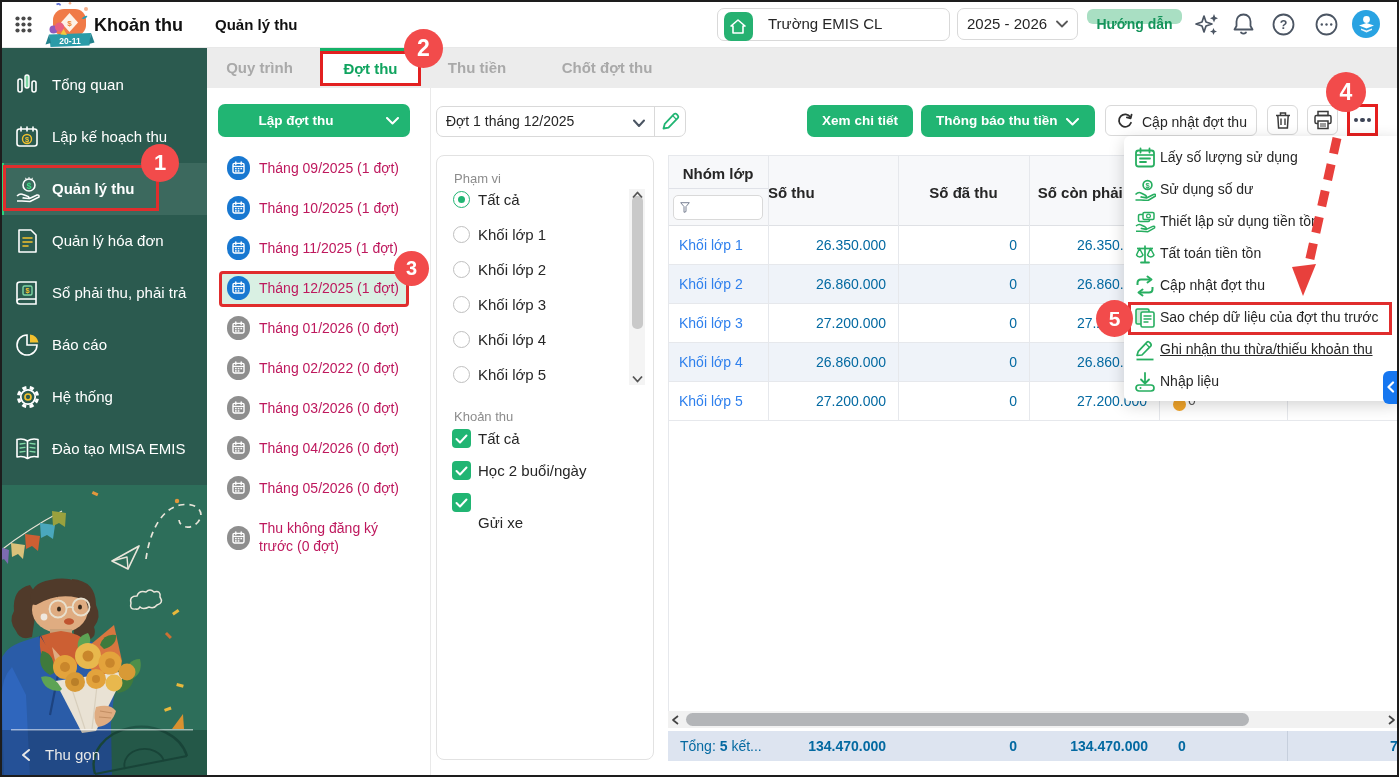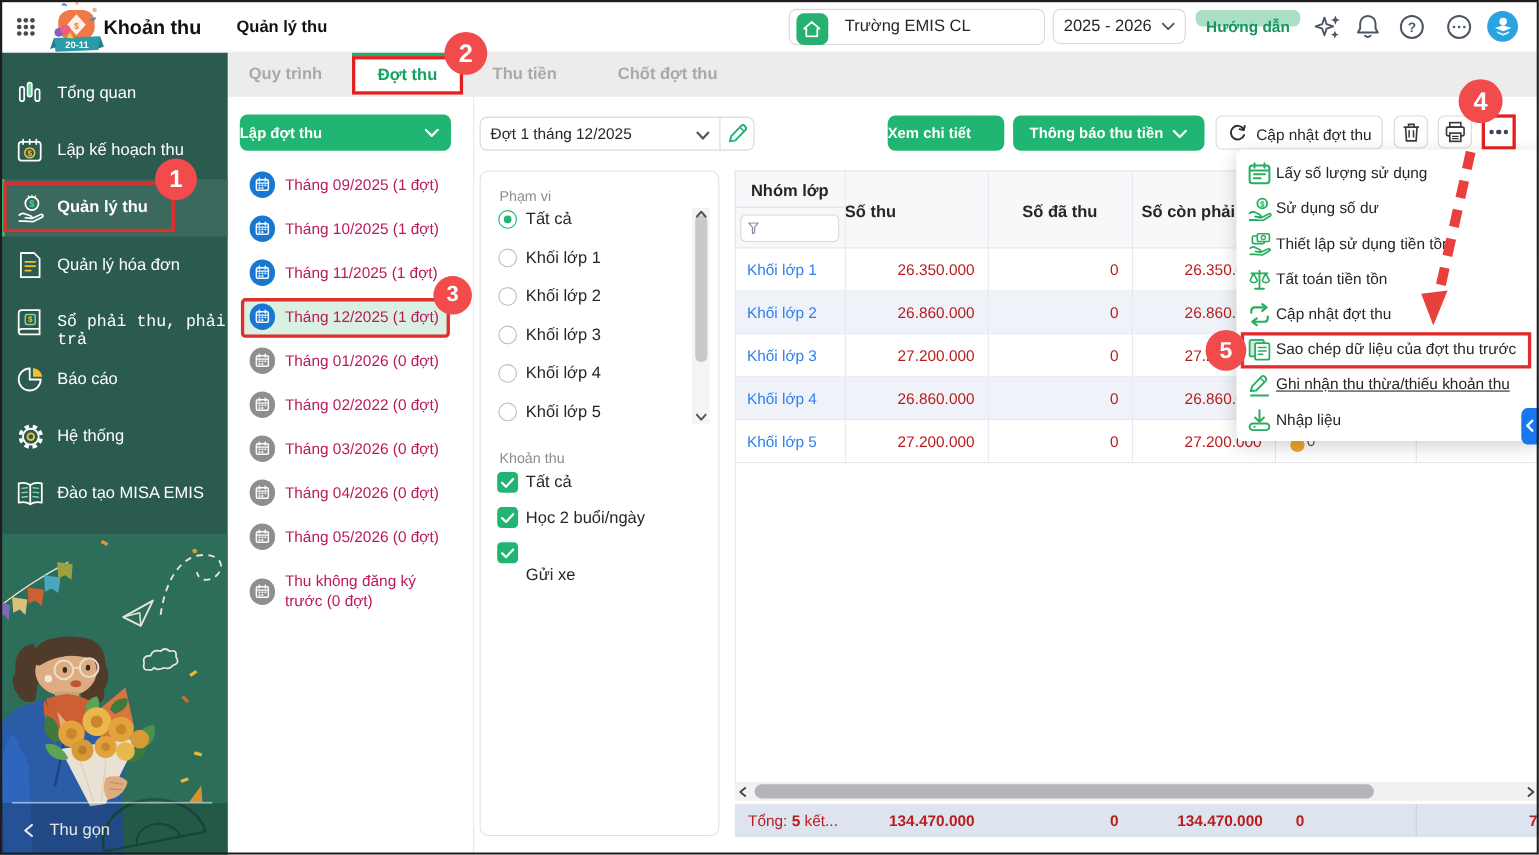--- a/index.html
+++ b/index.html
@@ -26,35 +26,35 @@
   .sitem .txt { position:absolute; left:52px; top:17px; font-size:15px; color:#fff; }
   .sactive { background:#3c695e; }
   .redbox { position:absolute; border:3px solid #e02d2d; }
   .badge { position:absolute; border-radius:50%; background:#f24b4b; color:#fff; font-weight:bold; text-align:center; z-index:60; }
 
   
   #tabbar { left:207px; top:48px; width:1192px; height:40px; background:#ececec; }
   .tab { position:absolute; top:0; height:40px; font-size:15px; font-weight:bold; color:#a9a9a9; line-height:40px; text-align:center; }
 
   
-  .greenbtn { background:#21b573; color:#fff; font-weight:bold; font-size:13.5px; border-radius:7px; }
+  .greenbtn { background:#21b573; color:#fff; font-weight:bold; font-size:13.5px; border-radius:7px; text-align:center; }
   .mitem { position:absolute; left:217px; width:213px; height:40px; }
   .mico { position:absolute; left:9.5px; top:8px; width:23.5px; height:23.5px; border-radius:50%; }
   .mblue { background:#1878d1; }
   .mgray { background:#8e8e8e; }
   .mtxt { position:absolute; left:42px; top:12px; font-size:14px; font-weight:500; color:#be185d; }
 
   
   #fpanel { left:436px; top:155px; width:218px; height:605px; border:1px solid #e2e2e2; border-radius:8px; background:#fff; }
   .flabel { position:absolute; font-size:13px; color:#8c8c8c; }
   .radio { position:absolute; left:453px; width:17px; height:17px; border:1px solid #bfbfbf; border-radius:50%; background:#fff; }
   .rlabel { position:absolute; left:478px; font-size:15px; color:#262626; }
   .chk { position:absolute; left:452px; width:19px; height:19px; background:#21b573; border-radius:4px; }
   .th { position:absolute; font-size:15px; font-weight:bold; color:#262626; }
-  .cell { position:absolute; font-size:14px; color:#b91c1c; }
+  .cell { position:absolute; font-size:14px; color:#0369a1; }
   .link { color:#2f80ed; }
   .vline { position:absolute; width:1px; background:#e6e8ec; }
   .hline { position:absolute; height:1px; background:#e6e8ec; }
 
   
   #menu { left:1124px; top:136px; width:275px; height:265px; background:#fff; border-radius:6px 0 0 6px; box-shadow:0 4px 16px rgba(0,0,0,0.18); z-index:40; }
   .menuitem { position:absolute; left:1160px; font-size:14px; color:#262626; z-index:41; white-space:nowrap; }
   .menuico { position:absolute; left:1134px; width:22px; height:22px; z-index:41; }
 
   .iconbtn { position:absolute; border:1px solid #d9d9d9; border-radius:6px; background:#fff; }
@@ -144,21 +144,21 @@
     </div>
   <div class="sitem" style="top:63px;">
       <div class="txt">Lập kế hoạch thu</div>
     </div>
   <div class="sitem sactive" style="top:115px;">
       <div class="txt" style="font-weight:bold;">Quản lý thu</div>
     </div>
   <div class="sitem" style="top:167px;">
       <div class="txt">Quản lý hóa đơn</div>
     </div>
-  <div class="sitem" style="top:219px;font-family:Liberation Mono, monospace;">
+  <div class="sitem" style="top:219px;">
       <div class="txt">Sổ phải thu, phải trả</div>
     </div>
   <div class="sitem" style="top:271px;">
       <div class="txt">Báo cáo</div>
     </div>
   <div class="sitem" style="top:323px;">
       <div class="txt">Hệ thống</div>
     </div>
   <div class="sitem" style="top:375px;">
       <div class="txt">Đào tạo MISA EMIS</div>

